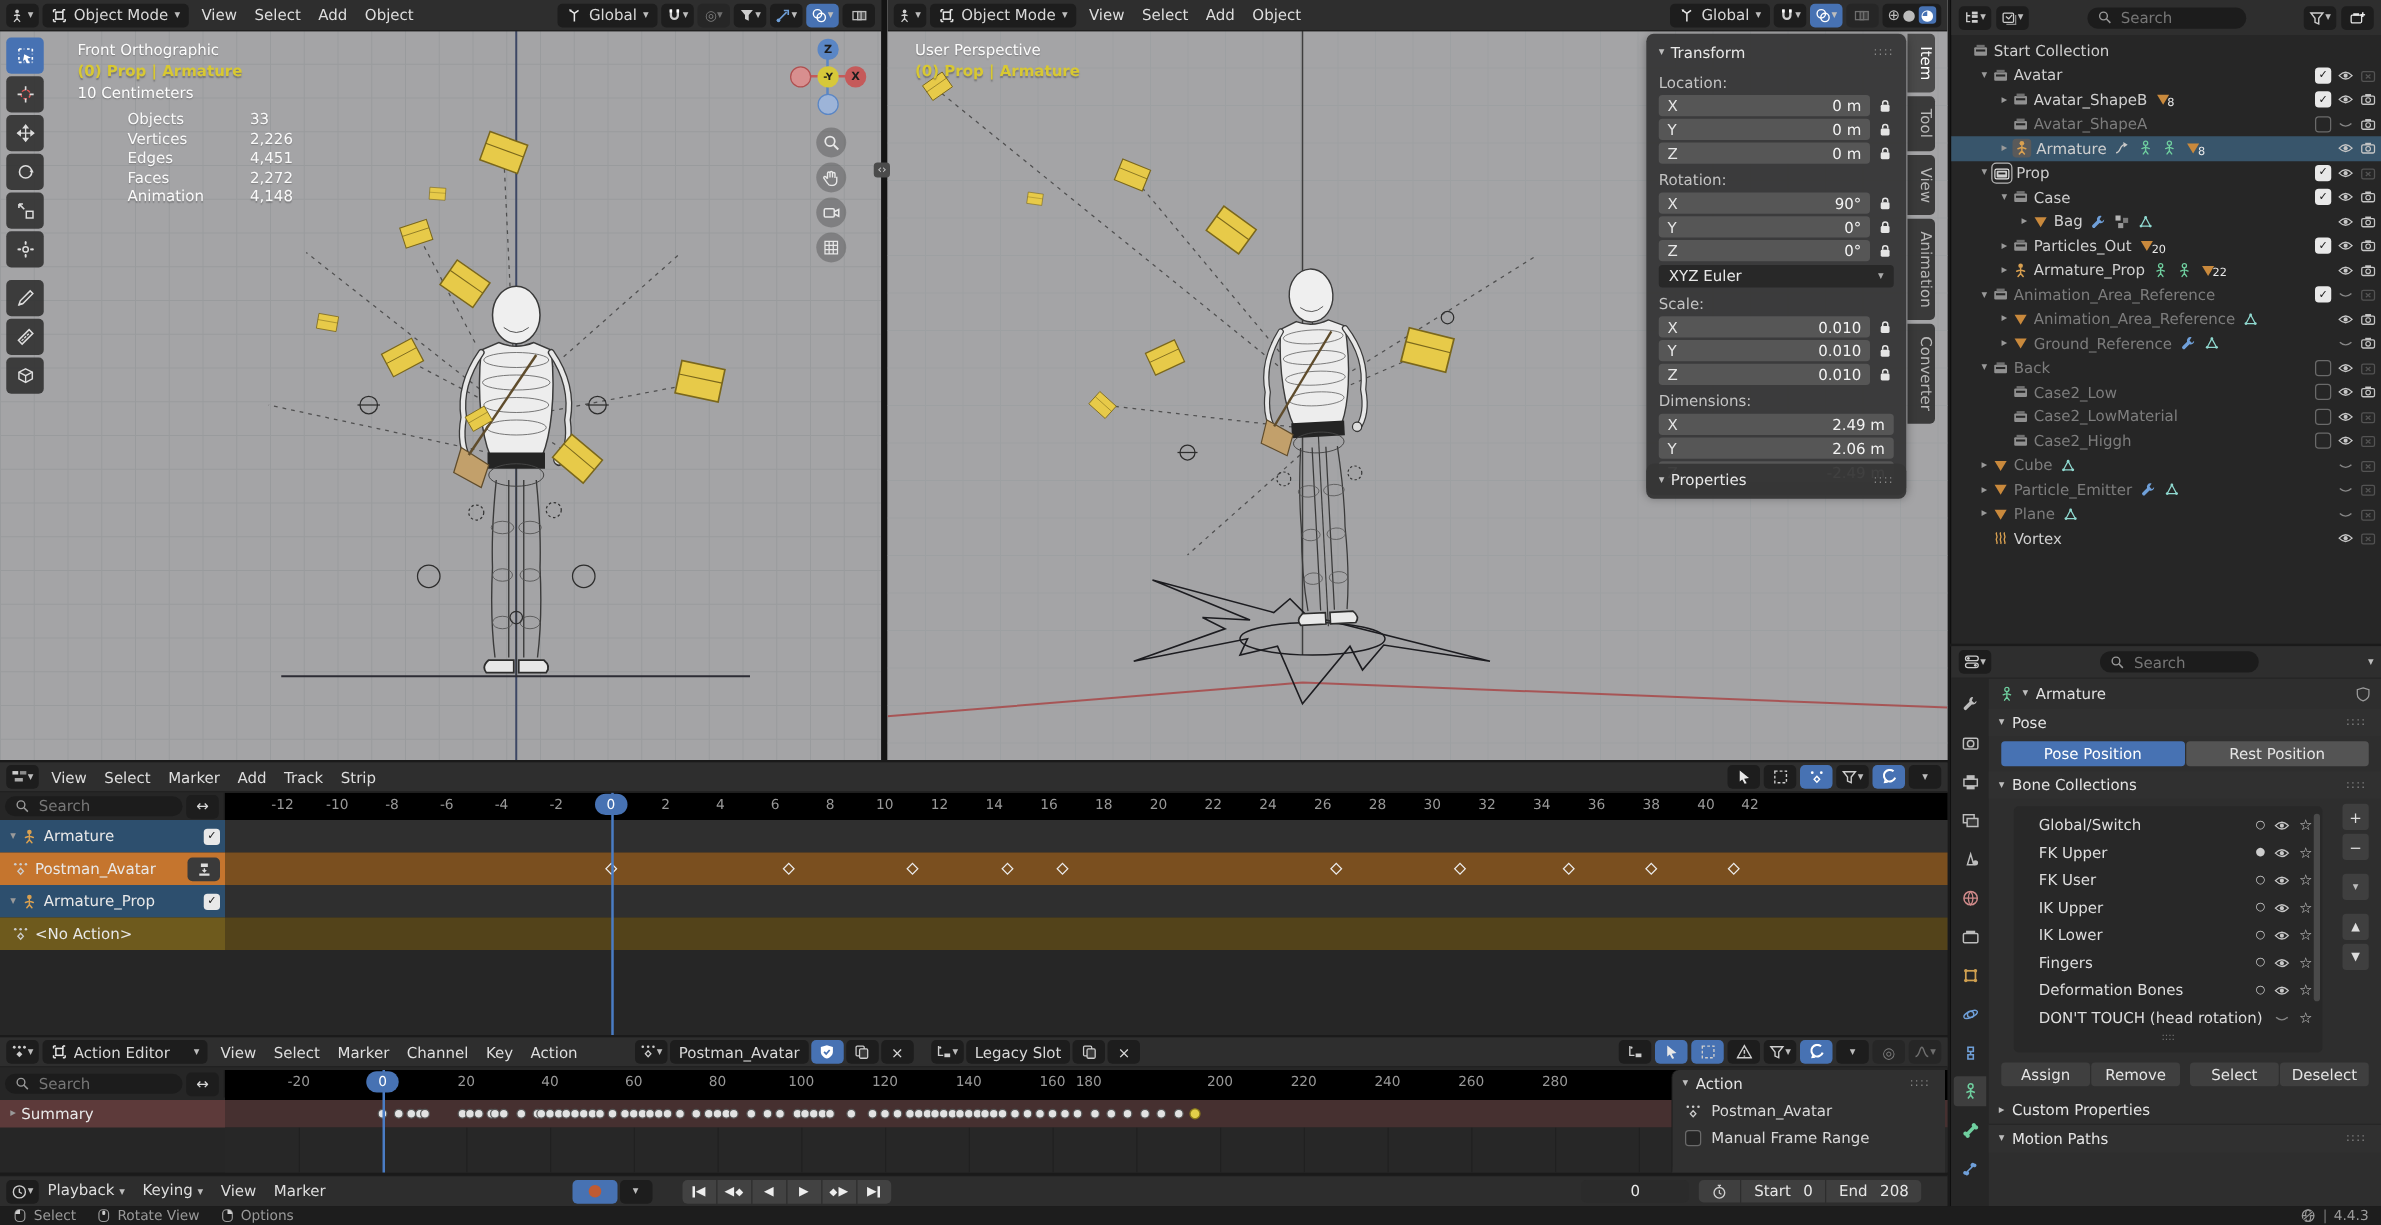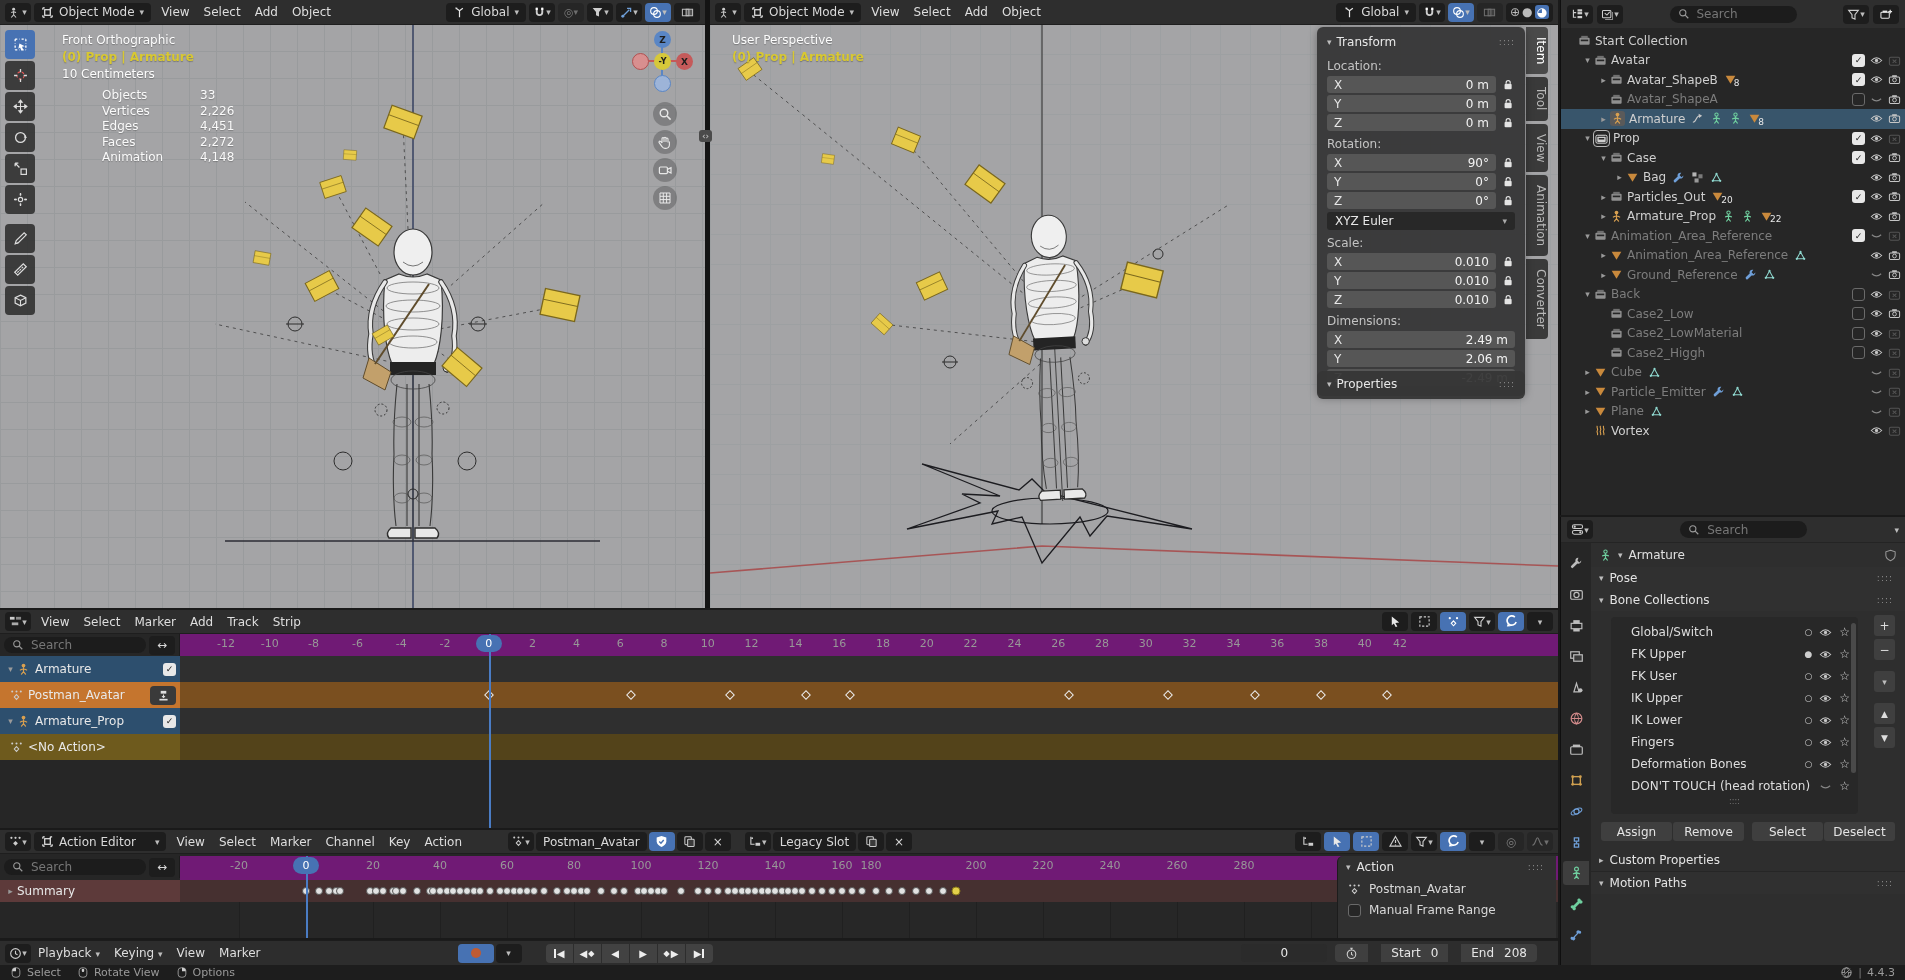--- a/index.html
+++ b/index.html
@@ -87,39 +87,39 @@
   .bc-row{display:flex;align-items:center;height:22px;padding:0 8px 0 20px;color:#dedede;}
   .bc-right{margin-left:auto;display:flex;align-items:center;gap:7px;color:#cdcdcd;}
   .sq{width:21px;height:21px;background:#3f3f3f;border-radius:3px;display:flex;align-items:center;justify-content:center;color:#ddd;}
   .btnrow{display:flex;gap:8px;padding:8px 10px 2px 10px;}
   .btngrp{display:flex;flex:1;gap:1px;}
   .btn{flex:1;height:19px;background:#3f3f3f;border-radius:3px;display:flex;align-items:center;justify-content:center;color:#e4e4e4;}
   .scrollbar{position:absolute;right:2px;width:5px;border-radius:3px;background:#4a4a4a;}
   
   .editor{position:absolute;background:#262626;}
   .eh{position:absolute;left:0;top:0;right:0;height:24px;background:#2e2e2e;display:flex;align-items:center;gap:3px;padding:0 5px;border-bottom:1px solid #1e1e1e;box-sizing:border-box;white-space:nowrap;z-index:5;}
-  .ruler{position:absolute;left:180px;right:0;height:22px;background:#701a75;overflow:hidden;}
+  .ruler{position:absolute;left:180px;right:0;height:22px;background:#000000;overflow:hidden;}
   .tick{position:absolute;top:3px;color:#989898;font-size:11px;transform:translateX(-50%);}
   .curpill{position:absolute;top:1px;height:17px;min-width:26px;background:#4772b3;border-radius:9px;color:#fff;
     display:flex;align-items:center;justify-content:center;transform:translateX(-50%);font-size:11px;z-index:6;}
   .srchbox{position:absolute;left:0;width:180px;height:22px;background:#262626;display:flex;align-items:center;gap:3px;padding:0 4px;box-sizing:border-box;border-right:1px solid #1c1c1c;}
   .srchbox .searchf{flex:1;height:16px;}
   .chan{position:absolute;left:0;width:180px;display:flex;align-items:center;padding:0 4px;box-sizing:border-box;color:#e8e8e8;}
   .track{position:absolute;left:180px;right:0;}
   .playhead{position:absolute;width:2px;background:#4a7cc4;z-index:4;}
   .kfdot{position:absolute;width:8px;height:8px;border-radius:50%;background:#e2e2e2;border:1px solid #555;transform:translate(-50%,-50%);box-sizing:border-box;}
   .kfdot.selkf{background:#e3d04a;border-color:#8a7a1a;width:9px;height:9px;}
   .diamond{position:absolute;width:7px;height:7px;border:1.4px solid #ececec;transform:translate(-50%,-50%) rotate(45deg);box-sizing:border-box;}
   .vline{position:absolute;top:0;bottom:0;width:1px;background:#202020;}
   
   #playbar{position:absolute;left:0;top:940px;width:1558px;height:25px;background:#2d2d2d;display:flex;align-items:center;padding:0 5px;box-sizing:border-box;border-top:1px solid #1c1c1c;}
   .tbtn{width:27px;height:19px;background:#424242;display:flex;align-items:center;justify-content:center;color:#eee;font-size:10px;gap:1px;}
   .tbar{display:inline-block;width:2px;height:9px;background:#eee;}
   .field{background:#2b2b2b;border-radius:4px;height:18px;display:flex;align-items:center;justify-content:center;color:#e8e8e8;}
-  .fgrp{display:flex;gap:13px;height:18px;}
+  .fgrp{display:flex;gap:1px;height:18px;}
   .fgrp>div{background:#3f3f3f;display:flex;align-items:center;padding:0 10px;color:#e6e6e6;gap:10px;}
   .fgrp>div:first-child{border-radius:4px 0 0 4px;}
   .fgrp>div:last-child{border-radius:0 4px 4px 0;}
   #statusbar{position:absolute;left:0;top:965px;width:1905px;height:15px;background:#1d1d1d;display:flex;align-items:center;gap:16px;padding:0 10px;box-sizing:border-box;color:#9a9a9a;font-size:11px;}
   .hint{display:flex;align-items:center;gap:5px;}
   .ic{display:inline-flex;align-items:center;justify-content:center;line-height:0;}
   .car{font-size:9px;color:#bdbdbd;}
   .divline{position:absolute;background:#141414;}
   .regionhandle{position:absolute;color:#cfcfcf;background:#4b4b4b;border-radius:3px;font-size:9px;padding:1px 3px;z-index:28;}
 </style>
@@ -1546,20 +1546,24 @@
               <path d="M7 1.4 12 3v3.8c0 3-2.4 4.8-5 5.8-2.6-1-5-2.8-5-5.8V3z" fill="none" stroke="#9a9a9a" stroke-width="1.1"></path>
             </svg>
           </span>
       </div>
       <div class="panel-h">
         <span class="car">▾</span>
           <span>Pose</span>
         <span class="hspacer"></span>
           <span class="np-dots">::::</span>
       </div>
+      <div class="segbtns" id="posebtns">
+          <div class="segbtn on">Pose Position</div>
+          <div class="segbtn">Rest Position</div>
+        </div>
       <div class="panel-h">
         <span class="car">▾</span>
           <span>Bone Collections</span>
         <span class="hspacer"></span>
           <span class="np-dots">::::</span>
       </div>
       <div style="display:flex;gap:6px;padding:4px 10px 0 10px;">
         <div class="bc-list" id="bclist" style="flex:1;">
             <div class="bc-row">
               <span>Global/Switch</span>

